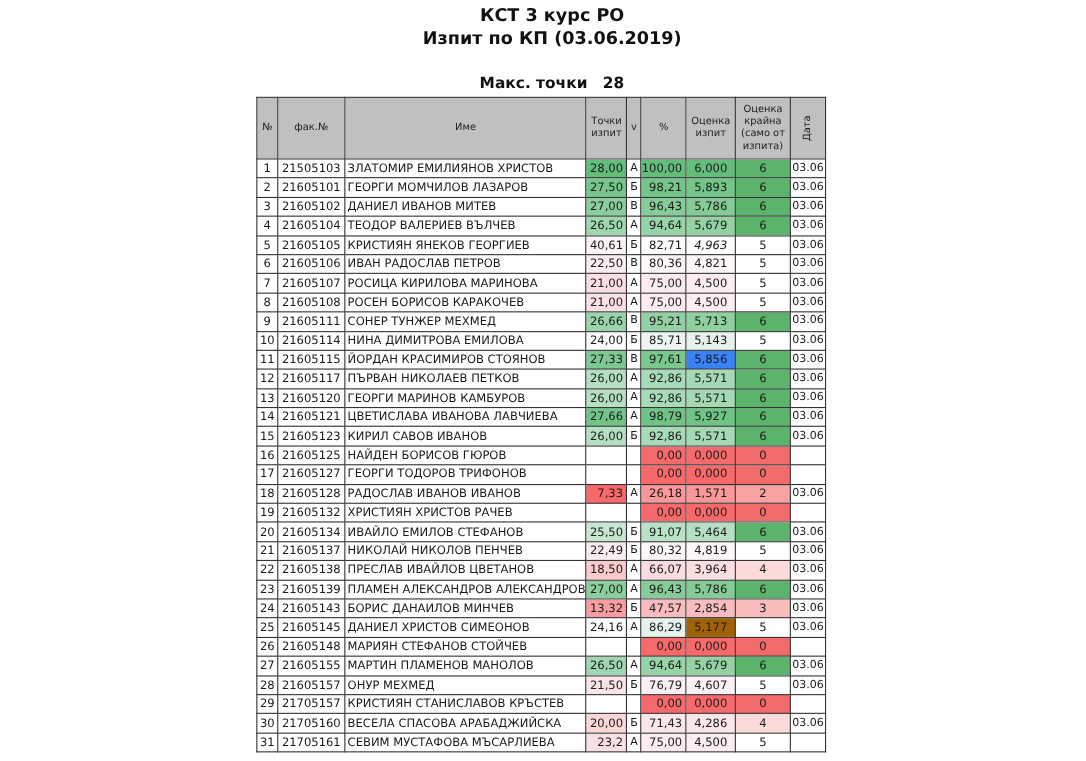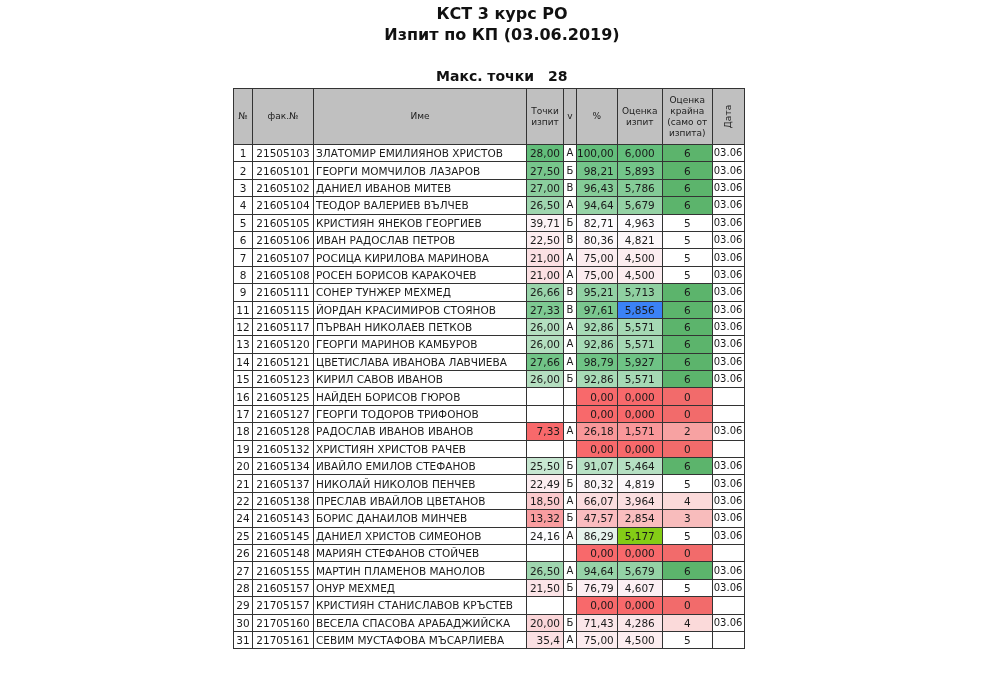--- a/index.html
+++ b/index.html
@@ -95,24 +95,24 @@
         <td class="v">А</td>
         <td class="r" style="background: rgb(150, 211, 167);">94,64</td>
         <td class="c" style="background: rgb(148, 210, 165);">5,679</td>
         <td class="c" style="background: rgb(92, 180, 108);">6</td>
         <td class="date">03.06</td>
       </tr>
       <tr>
         <td class="c">5</td>
         <td class="fac">21605105</td>
         <td class="name">КРИСТИЯН ЯНЕКОВ ГЕОРГИЕВ</td>
-        <td class="r" style="background: rgb(252, 243, 246);">39,71</td>
+        <td class="r" style="background: rgb(252, 243, 246);">40,61</td>
         <td class="v">Б</td>
         <td class="r" style="background: rgb(252, 250, 253);">82,71</td>
-        <td class="c" style="background: rgb(252, 251, 254);">4,963</td>
+        <td class="c" style="background: rgb(252, 251, 254); font-style: italic;">4,963</td>
         <td class="c">5</td>
         <td class="date">03.06</td>
       </tr>
       <tr>
         <td class="c">6</td>
         <td class="fac">21605106</td>
         <td class="name">ИВАН РАДОСЛАВ ПЕТРОВ</td>
         <td class="r" style="background: rgb(252, 237, 240);">22,50</td>
         <td class="v">В</td>
         <td class="r" style="background: rgb(252, 246, 249);">80,36</td>
@@ -144,20 +144,31 @@
       </tr>
       <tr>
         <td class="c">9</td>
         <td class="fac">21605111</td>
         <td class="name">СОНЕР ТУНЖЕР МЕХМЕД</td>
         <td class="r" style="background: rgb(153, 212, 170);">26,66</td>
         <td class="v">В</td>
         <td class="r" style="background: rgb(145, 209, 163);">95,21</td>
         <td class="c" style="background: rgb(143, 208, 161);">5,713</td>
         <td class="c" style="background: rgb(92, 180, 108);">6</td>
+        <td class="date">03.06</td>
+      </tr>
+      <tr>
+        <td class="c">10</td>
+        <td class="fac">21605114</td>
+        <td class="name">НИНА ДИМИТРОВА ЕМИЛОВА</td>
+        <td class="r" style="background: rgb(252, 250, 253);">24,00</td>
+        <td class="v">Б</td>
+        <td class="r" style="background: rgb(236, 245, 241);">85,71</td>
+        <td class="c" style="background: rgb(230, 243, 236);">5,143</td>
+        <td class="c">5</td>
         <td class="date">03.06</td>
       </tr>
       <tr>
         <td class="c">11</td>
         <td class="fac">21605115</td>
         <td class="name">ЙОРДАН КРАСИМИРОВ СТОЯНОВ</td>
         <td class="r" style="background: rgb(126, 201, 146);">27,33</td>
         <td class="v">В</td>
         <td class="r" style="background: rgb(122, 199, 143);">97,61</td>
         <td class="c" style="background: #3b82f6;">5,856</td>
@@ -279,38 +290,49 @@
         <td class="fac">21605138</td>
         <td class="name">ПРЕСЛАВ ИВАЙЛОВ ЦВЕТАНОВ</td>
         <td class="r" style="background: rgb(251, 202, 205);">18,50</td>
         <td class="v">А</td>
         <td class="r" style="background: rgb(251, 221, 223);">66,07</td>
         <td class="c" style="background: rgb(251, 222, 224);">3,964</td>
         <td class="c" style="background: rgb(251, 218, 218);">4</td>
         <td class="date">03.06</td>
       </tr>
       <tr>
+        <td class="c">23</td>
+        <td class="fac">21605139</td>
+        <td class="name">ПЛАМЕН АЛЕКСАНДРОВ АЛЕКСАНДРОВ</td>
+        <td class="r" style="background: rgb(139, 206, 158);">27,00</td>
+        <td class="v">А</td>
+        <td class="r" style="background: rgb(133, 204, 152);">96,43</td>
+        <td class="c" style="background: rgb(132, 203, 151);">5,786</td>
+        <td class="c" style="background: rgb(92, 180, 108);">6</td>
+        <td class="date">03.06</td>
+      </tr>
+      <tr>
         <td class="c">24</td>
         <td class="fac">21605143</td>
         <td class="name">БОРИС ДАНАИЛОВ МИНЧЕВ</td>
         <td class="r" style="background: rgb(249, 157, 160);">13,32</td>
         <td class="v">Б</td>
         <td class="r" style="background: rgb(250, 188, 191); margin-left: 32px;">47,57</td>
         <td class="c" style="background: rgb(250, 189, 191);">2,854</td>
         <td class="c" style="background: rgb(248, 188, 188);">3</td>
         <td class="date">03.06</td>
       </tr>
       <tr>
         <td class="c">25</td>
         <td class="fac">21605145</td>
         <td class="name">ДАНИЕЛ ХРИСТОВ СИМЕОНОВ</td>
         <td class="r" style="background: rgb(252, 252, 255);">24,16</td>
         <td class="v">А</td>
         <td class="r" style="background: rgb(230, 243, 236);">86,29</td>
-        <td class="c" style="background: #84cc16;">5,177</td>
+        <td class="c" style="background: #a16207;">5,177</td>
         <td class="c">5</td>
         <td class="date">03.06</td>
       </tr>
       <tr>
         <td class="c">26</td>
         <td class="fac">21605148</td>
         <td class="name">МАРИЯН СТЕФАНОВ СТОЙЧЕВ</td>
         <td class="r"></td>
         <td class="v"></td>
         <td class="r" style="background: rgb(248, 105, 107);">0,00</td>
@@ -359,21 +381,21 @@
         <td class="v">Б</td>
         <td class="r" style="background: rgb(251, 230, 233);">71,43</td>
         <td class="c" style="background: rgb(251, 231, 234);">4,286</td>
         <td class="c" style="background: rgb(251, 218, 218);">4</td>
         <td class="date">03.06</td>
       </tr>
       <tr>
         <td class="c">31</td>
         <td class="fac">21705161</td>
         <td class="name">СЕВИМ МУСТАФОВА МЪСАРЛИЕВА</td>
-        <td class="r" style="background: rgb(251, 224, 227);">35,4</td>
+        <td class="r" style="background: rgb(251, 224, 227);">23,2</td>
         <td class="v">А</td>
         <td class="r" style="background: rgb(252, 236, 239);">75,00</td>
         <td class="c" style="background: rgb(252, 237, 240);">4,500</td>
         <td class="c">5</td>
         <td class="date"></td>
       </tr>
     </tbody>
 </table>
 
 </body></html>

